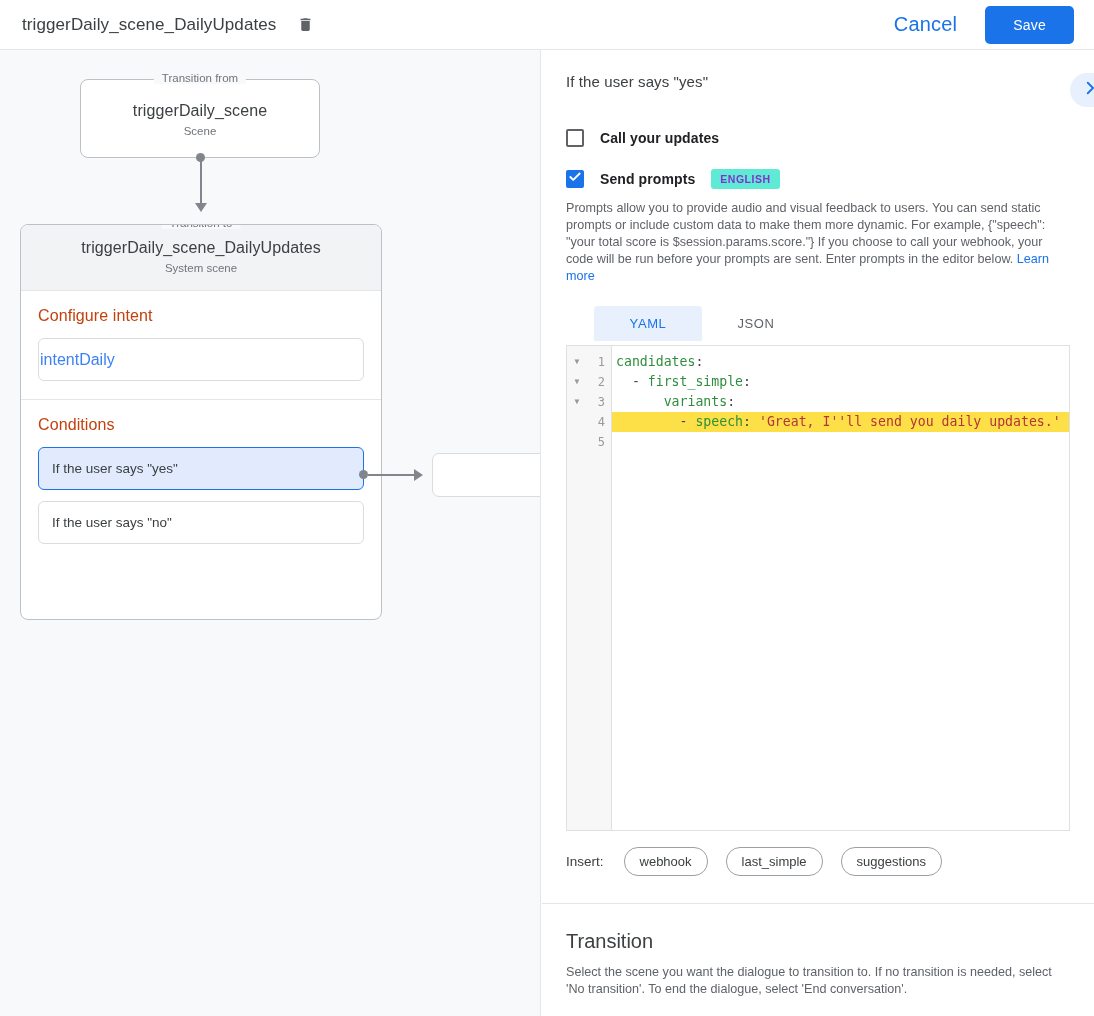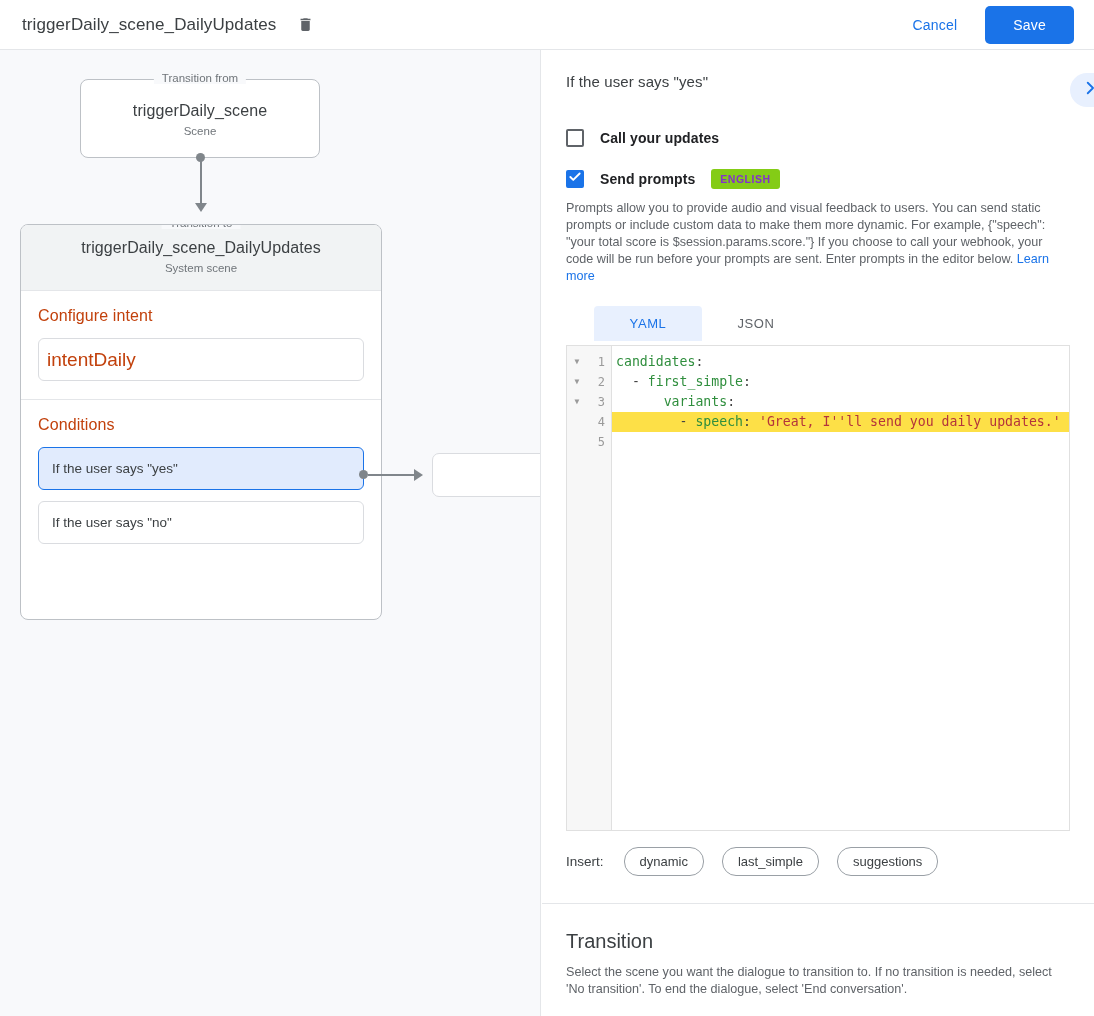--- a/index.html
+++ b/index.html
@@ -35,21 +35,21 @@
   }
   .trash-btn svg { display: block; }
   .topbar-actions {
     margin-left: auto;
     display: flex; align-items: center;
     margin-right: 20px;
   }
   .btn-cancel {
     background: none; border: none;
     color: #1a73e8;
-    font-size: 14px; font-weight: 500;
+    font-size: 20px; font-weight: 500;
     font-family: inherit;
     padding: 9px 14px;
     border-radius: 4px;
     cursor: pointer;
     letter-spacing: .2px;
   }
   .btn-save {
     margin-left: 14px;
     background: #1a73e8;
     color: #fff;
@@ -165,23 +165,23 @@
     font-size: 16px;
     color: #c2410c;
     margin-bottom: 13px;
     letter-spacing: .1px;
   }
   .intent-box {
     border: 1px solid #dadce0;
     border-radius: 6px;
     height: 43px;
     display: flex; align-items: center;
-    padding: 0 8px;
-    font-size: 19px;
-    color: #c2410c;
+    padding: 0 1px;
+    font-size: 16px;
+    color: #3b82f6;
     background: #fff;
     cursor: pointer;
   }
   .cond-box {
     border: 1px solid #dadce0;
     border-radius: 6px;
     height: 43px;
     display: flex; align-items: center;
     padding: 0 13px;
     font-size: 13.5px;
@@ -256,21 +256,21 @@
   }
   .checkrow-label {
     margin-left: 16px;
     font-size: 14px;
     font-weight: bold;
     color: #202124;
     letter-spacing: .1px;
   }
   .lang-badge {
     margin-left: 16px;
-    background: #84cc16;
+    background: #5eead4;
     color: #8430ce;
     font-size: 10.5px;
     font-weight: bold;
     letter-spacing: .5px;
     padding: 4px 9px;
     border-radius: 3px;
   }
   .help-text {
     margin-top: 11px;
     font-size: 12.6px;
@@ -517,21 +517,21 @@
           <div class="gutter-row">
             <span class="fold empty">▼</span>
             <span class="lineno">5</span>
           </div>
         </div>
       <div class="code" id="editor-code"><div class="code-line"><span></span><span class="tok-key">candidates</span><span class="tok-punct">:</span></div><div class="code-line"><span>  </span><span class="tok-dash">- </span><span class="tok-key">first_simple</span><span class="tok-punct">:</span></div><div class="code-line"><span>      </span><span class="tok-key">variants</span><span class="tok-punct">:</span></div><div class="code-line active"><span>        </span><span class="tok-dash">- </span><span class="tok-key">speech</span><span class="tok-punct">: </span><span class="tok-str">'Great, I''ll send you daily updates.'</span></div><div class="code-line"><span></span></div></div>
     </div>
 
     <div class="insert-row">
       <div class="insert-label">Insert:</div>
-      <button class="chip">dynamic</button>
+      <button class="chip">webhook</button>
       <button class="chip">last_simple</button>
       <button class="chip">suggestions</button>
     </div>
   </div>
 
   <div class="divider"></div>
 
   <div class="panel-section transition-block">
     <div class="block-title">Transition</div>
     <div class="help-text">Select the scene you want the dialogue to transition to. If no transition is needed, select 'No transition'. To end the dialogue, select 'End conversation'.</div>

